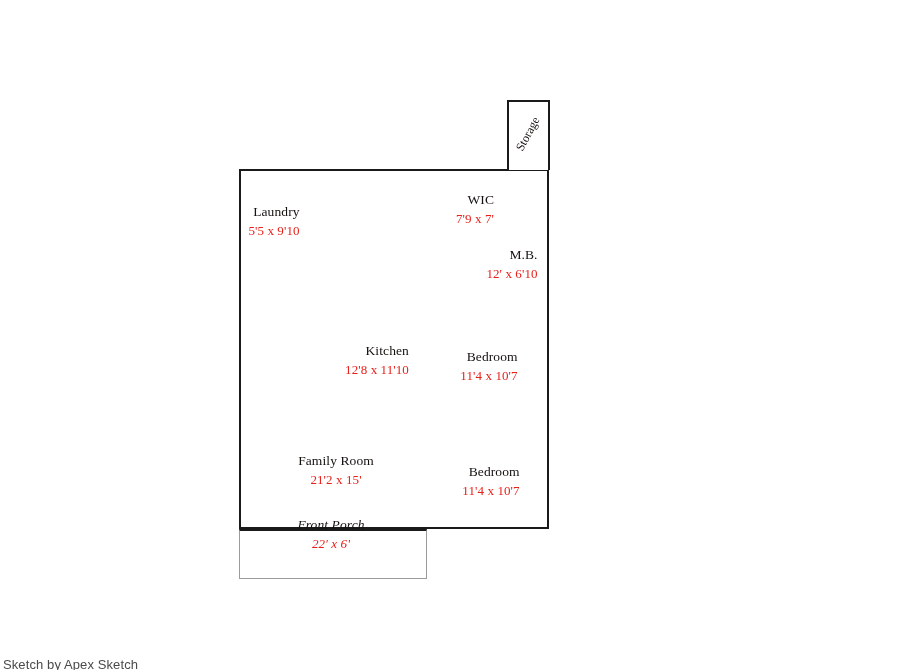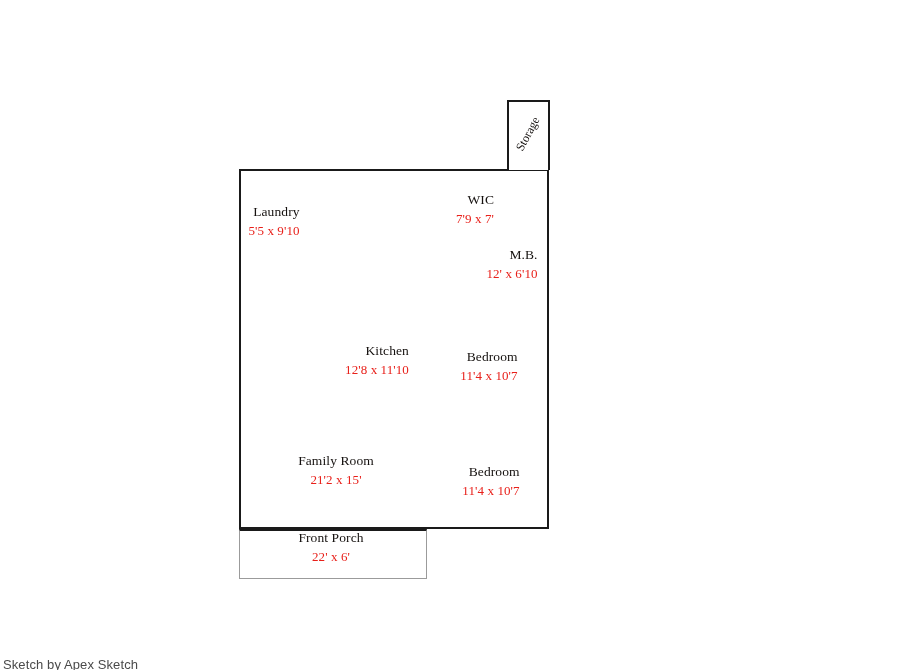--- a/index.html
+++ b/index.html
@@ -82,21 +82,21 @@
   
   .lbl-laundry        { left: 274px; top: 204px; }
   .lbl-master-bedroom { left: 373px; top: 220px; }
   .lbl-wic            { left: 475px; top: 192px; }
   .lbl-mb             { left: 512px; top: 247px; }
   .lbl-breakfast-nook { left: 277px; top: 325px; }
   .lbl-kitchen        { left: 377px; top: 343px; }
   .lbl-bedroom-mid    { left: 489px; top: 349px; }
   .lbl-family-room    { left: 336px; top: 453px; }
   .lbl-bedroom-lower  { left: 491px; top: 464px; }
-  .lbl-front-porch    { left: 331px; top: 530px; }
+  .lbl-front-porch    { left: 331px; top: 517px; font-style: italic; }
 
   
   .lbl-storage {
     position: absolute;
     left: 528px;
     top: 134px;
     transform: translate(-50%, -50%) rotate(-62deg);
     transform-origin: center center;
     white-space: nowrap;
     color: #15110f;

